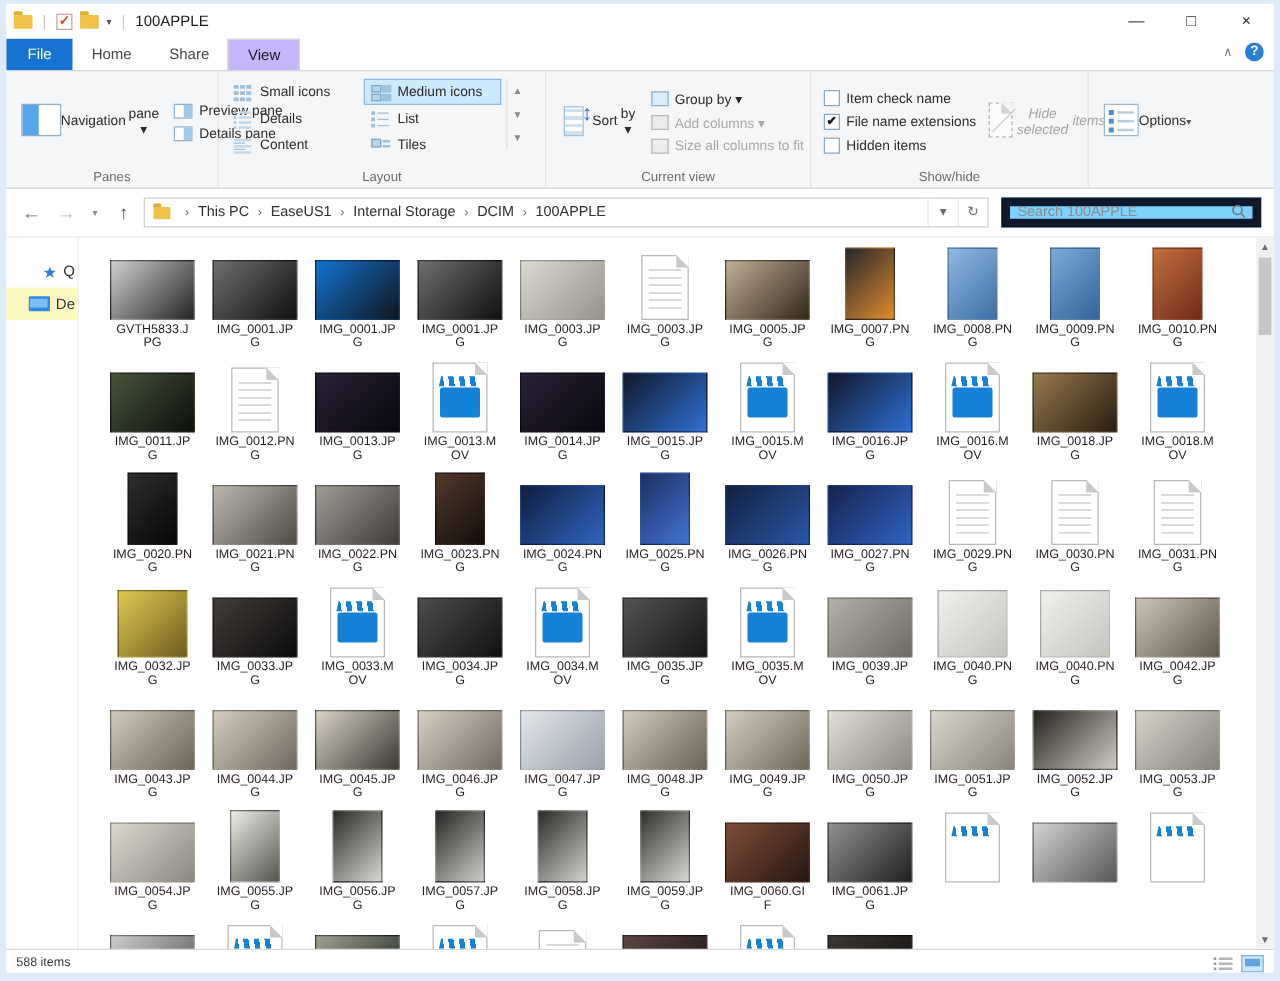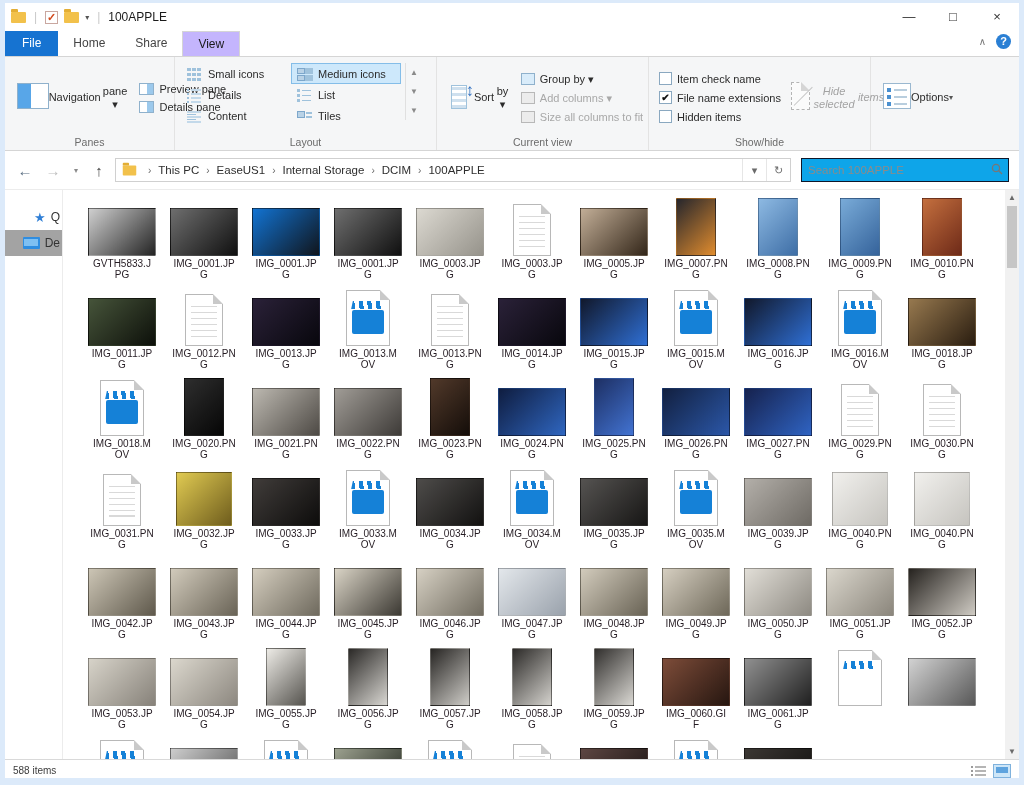--- a/index.html
+++ b/index.html
@@ -89,30 +89,30 @@
   .nav-arrow { font-size:15px; color:#5a6e82; width:24px; text-align:center; }
   .nav-arrow.fwd { color:#bdbdbd; }
   .nav-arrow.small { font-size:8px; color:#8a8a8a; width:14px; }
   .nav-arrow.up { color:#4a4a4a; }
   .addressbox { flex:1; height:24px; border:1px solid #d0d0d0; display:flex; align-items:center; padding-left:6px; background:#fff; }
   .addressbox .folder-ico { transform:scale(0.9); }
   .crumbs { display:flex; align-items:center; margin-left:6px; font-size:11.5px; color:#2e2e2e; flex:1; overflow:hidden; white-space:nowrap; }
   .crumb { padding:0 2px; }
   .crumb-sep { color:#6a6a6a; padding:0 5px; font-size:10px; }
   .addr-btn { width:24px; height:22px; text-align:center; line-height:22px; color:#6a6a6a; border-left:1px solid #e6e6e6; font-size:11px; }
-  .searchbox { width:208px; height:24px; border:1px solid #0f172a; display:flex; align-items:center; background:#0ea5e9; margin-left:6px; }
+  .searchbox { width:208px; height:24px; border:7px solid #0f172a; display:flex; align-items:center; background:#7dd3fc; margin-left:6px; }
   .searchbox input { flex:1; border:none; outline:none; font-family:"Liberation Sans",sans-serif; font-size:11.5px; color:#444; padding:0 6px; min-width:0; background:transparent; }
   .searchbox input::placeholder { color:#8b8b8b; opacity:1; }
   .mag { width:22px; text-align:center; color:#777; }
 
   
   .main { position:relative; height:570px; display:flex; border-top:1px solid #ececec; }
   .sidebar { width:58px; border-right:1px solid #ececec; padding-top:14px; flex:0 0 auto; }
   .side-item { height:26px; display:flex; align-items:center; justify-content:flex-end; padding-right:2px; gap:5px; font-size:12px; color:#333; overflow:hidden; }
-  .side-item.selected { background:#a3a3a3;align-items:center; }
+  .side-item.selected { background:#fef9c3;align-items:center; }
   .star-glyph { color:#2f7fd6; font-size:13px; }
   .monitor-glyph { width:17px; height:12px; background:#2f8de0; border-radius:1px; position:relative; flex:0 0 auto; }
   .monitor-glyph::before { content:""; position:absolute; left:1.5px; top:1.5px; right:1.5px; bottom:3.5px; background:#7fc0f2; }
   .side-label { overflow:hidden; }
 
   .gridwrap { flex:1; overflow:hidden; padding:6px 0 0 18px; }
   .filegrid { display:grid; grid-template-columns:repeat(11, 82px); }
   .cell { width:82px; height:90px; display:flex; flex-direction:column; align-items:center; }
   .thumbzone { height:60px; width:100%; display:flex; align-items:flex-end; justify-content:center; }
   .fname { margin-top:2px; width:64px; font-size:10px; line-height:11px; text-align:center; color:#251c23; word-break:break-all; }
@@ -429,28 +429,20 @@
             <div class="thumbzone">
               <div class="page mov">
                 <div class="clap-top"></div>
                 <div class="clap-body"></div>
               </div>
             </div>
             <div class="fname">IMG_0013.MOV</div>
           </div>
           <div class="cell">
             <div class="thumbzone">
-              <div class="page doc">
-                <div class="doclines"></div>
-              </div>
-            </div>
-            <div class="fname">IMG_0013.PNG</div>
-          </div>
-          <div class="cell">
-            <div class="thumbzone">
               <div class="th w" style="background: linear-gradient(135deg, rgb(42, 33, 56) 0%, rgb(8, 7, 13) 100%);"></div>
             </div>
             <div class="fname">IMG_0014.JPG</div>
           </div>
           <div class="cell">
             <div class="thumbzone">
               <div class="th w" style="background: linear-gradient(135deg, rgb(17, 24, 43) 0%, rgb(47, 111, 212) 100%);"></div>
             </div>
             <div class="fname">IMG_0015.JPG</div>
           </div>

